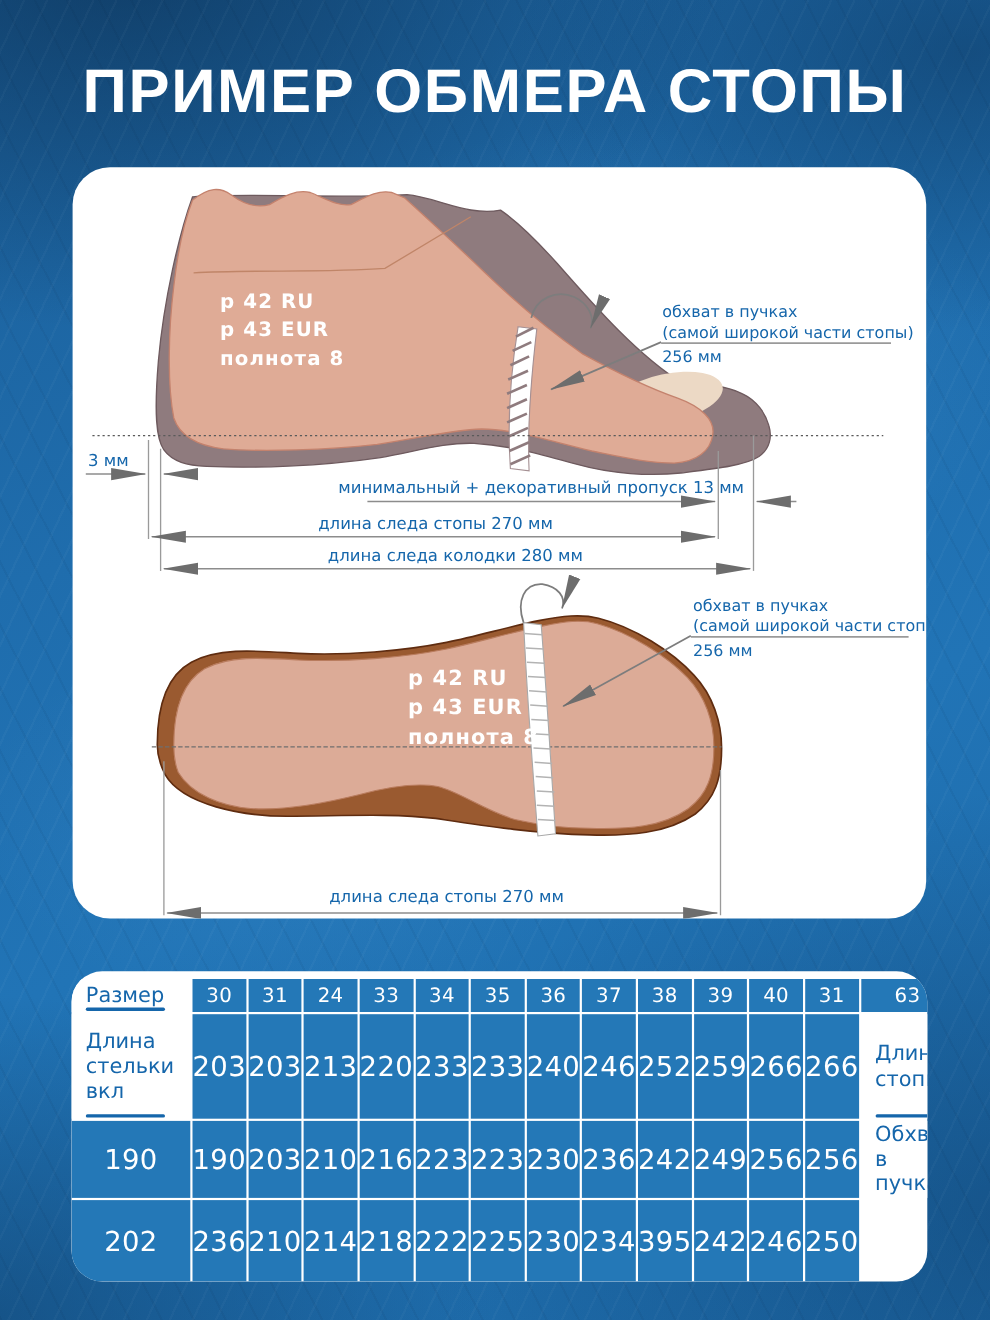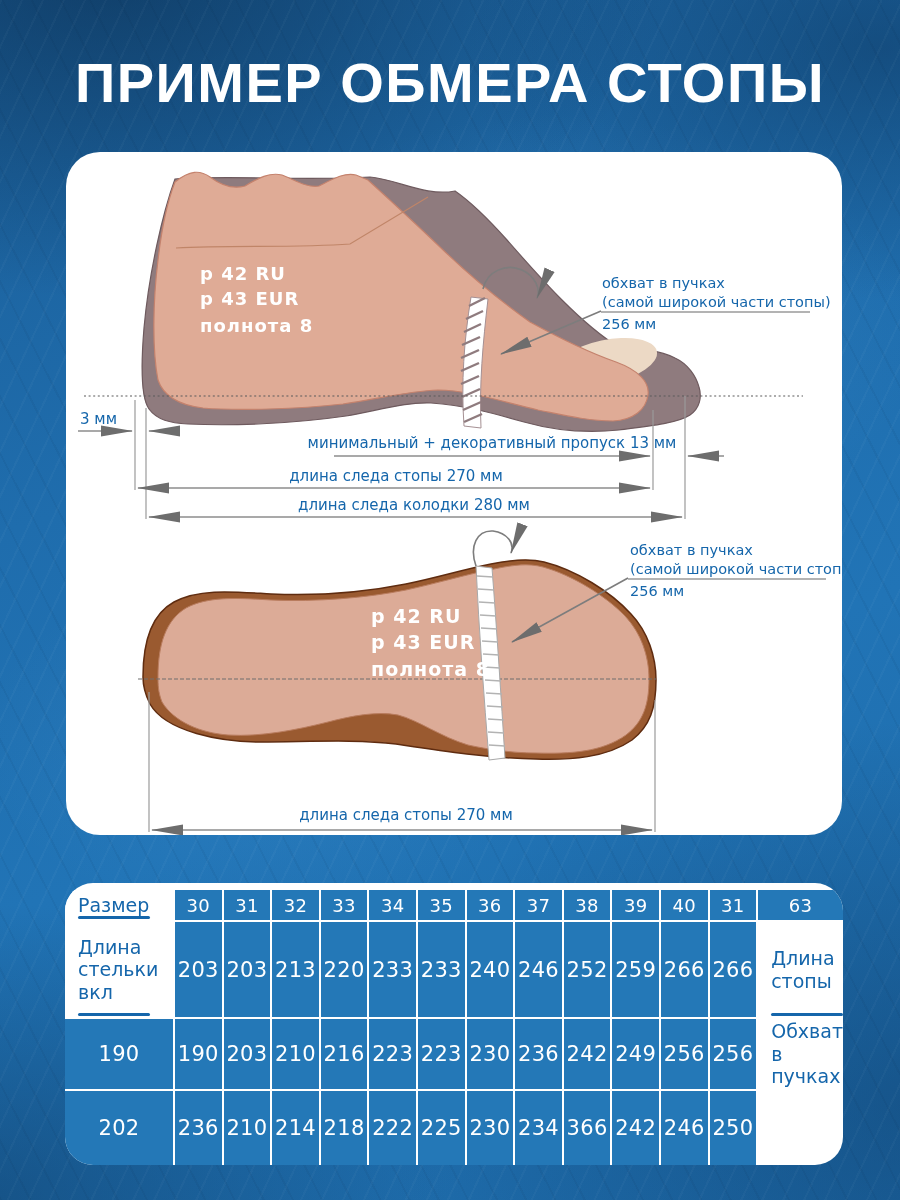--- a/index.html
+++ b/index.html
@@ -39,21 +39,21 @@
     background:#ffffff;border-radius:28px;overflow:hidden;
     display:grid;
     grid-template-columns:108px repeat(13,1fr);
     grid-template-rows:30px 95px 70px 1fr;
     gap:2px;
     padding-top:7px;box-sizing:border-box;
   }
   .tablecard .c{
     background:#2478b7;color:#ffffff;
     display:flex;align-items:center;justify-content:center;
-    font-size:21px;letter-spacing:.3px;
+    font-size:25px;letter-spacing:.3px;
   }
   .tablecard .hd{font-size:18px;}
   .tablecard .lab{
     position:relative;background:#ffffff;color:#1566ab;
     display:flex;align-items:center;
     padding-left:13px;box-sizing:border-box;
     font-size:19px;line-height:1.18;
   }
   .tablecard .r1::after,.tablecard .r2::after,.tablecard .r3::after{
     content:"";position:absolute;left:13px;bottom:1px;
@@ -211,21 +211,21 @@
       <line class="dim" x1="86" y1="678" x2="586" y2="678" marker-start="url(#ah)" marker-end="url(#ah)"></line>
       <text class="blue" x="340" y="668" text-anchor="middle">длина следа стопы 270 мм</text>
     </g>
   </svg>
 </div>
 
 <div class="tablecard">
   <div class="lab r1">Размер</div>
   <div class="c hd">30</div>
   <div class="c hd">31</div>
-  <div class="c hd">32</div>
+  <div class="c hd">24</div>
   <div class="c hd">33</div>
   <div class="c hd">34</div>
   <div class="c hd">35</div>
   <div class="c hd">36</div>
   <div class="c hd">37</div>
   <div class="c hd">38</div>
   <div class="c hd">39</div>
   <div class="c hd">40</div>
   <div class="c hd">31</div>
   <div class="c hd">63</div>
@@ -262,17 +262,17 @@
   <div class="lab r4">Обхват в пучках</div>
   <div class="c">202</div>
   <div class="c">236</div>
   <div class="c">210</div>
   <div class="c">214</div>
   <div class="c">218</div>
   <div class="c">222</div>
   <div class="c">225</div>
   <div class="c">230</div>
   <div class="c">234</div>
-  <div class="c">366</div>
+  <div class="c">395</div>
   <div class="c">242</div>
   <div class="c">246</div>
   <div class="c">250</div>
 </div>
 
 </body></html>

